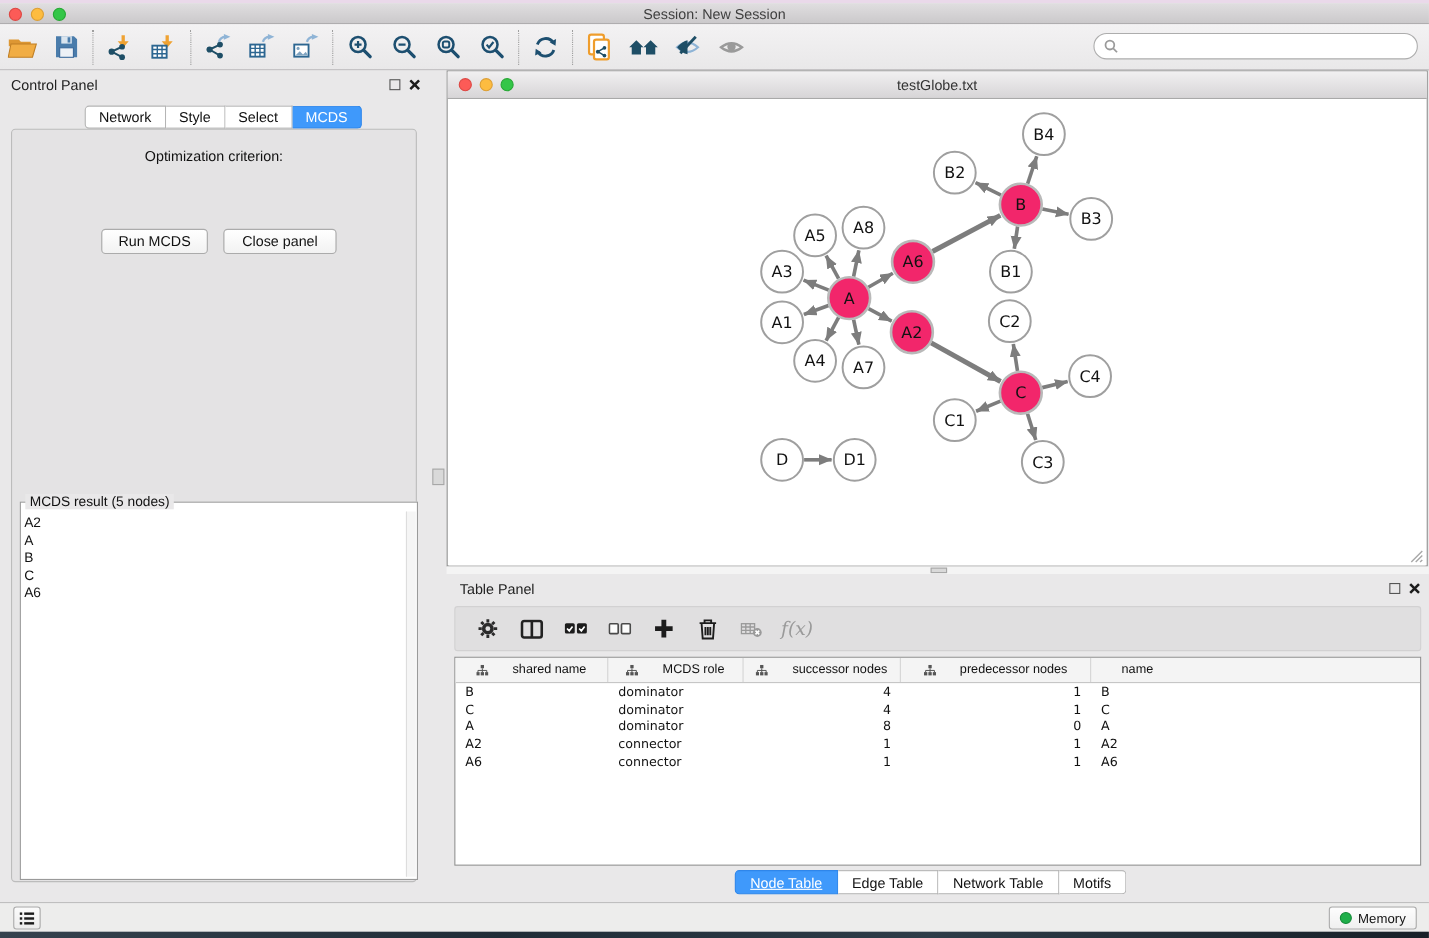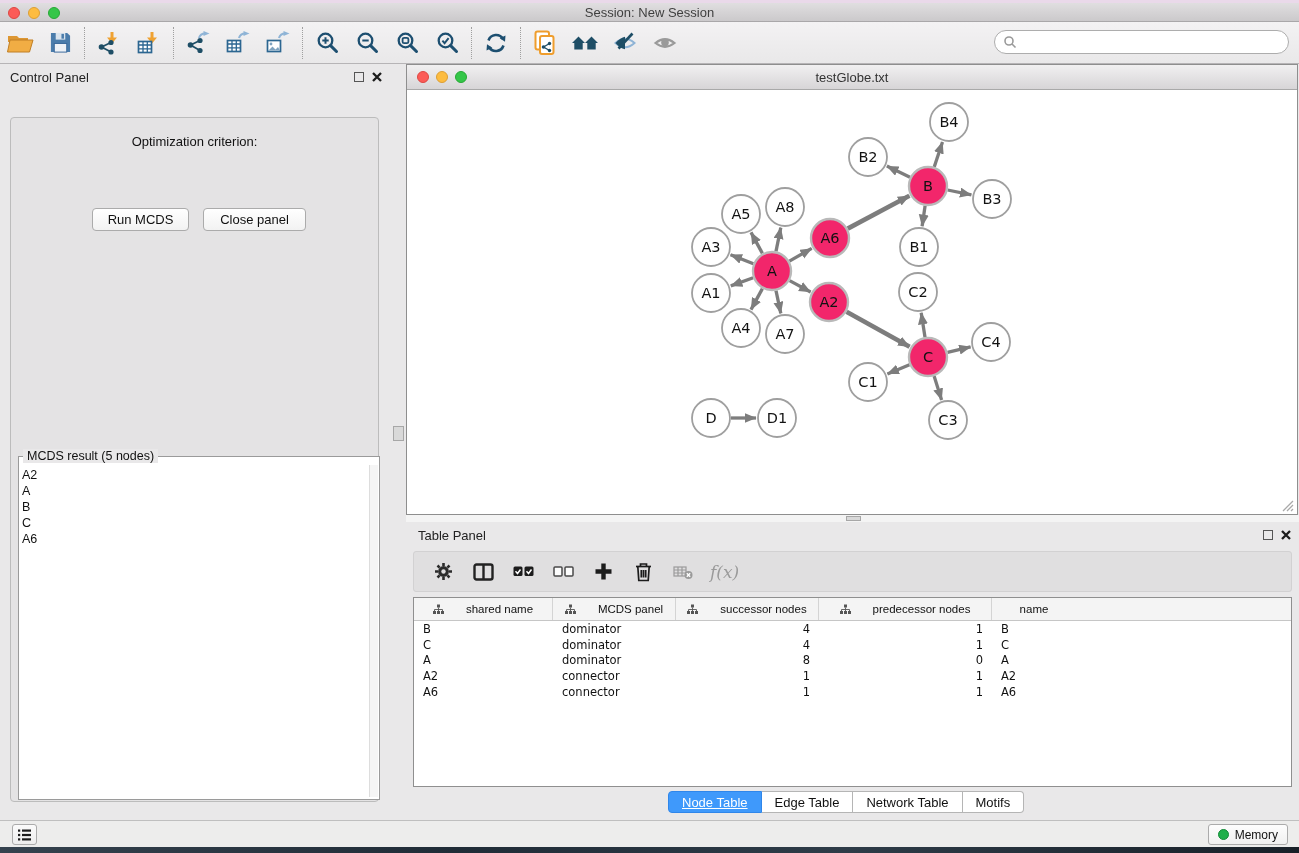--- a/index.html
+++ b/index.html
@@ -278,20 +278,26 @@
   </div>
 
   <div class="control-panel">
     <span class="panel-header">Control Panel</span>
     <div class="panel-icons">
       <span class="float-ic"></span>
       <svg width="10" height="10" viewBox="0 0 10 10">
           <path d="M1 1 L9 9 M9 1 L1 9" stroke="#1c1c1c" stroke-width="2.3"></path>
         </svg>
     </div>
+    <div class="cp-tabs" id="cp-tabs">
+        <div class="cp-tab">Network</div>
+        <div class="cp-tab">Style</div>
+        <div class="cp-tab">Select</div>
+        <div class="cp-tab active">MCDS</div>
+      </div>
     <div class="cp-content">
       <div class="opt-label">Optimization criterion:</div>
       <button class="mac-btn" style="left:81px; top:74px; width:97px;">Run MCDS</button>
       <button class="mac-btn" style="left:192px; top:74px; width:103px;">Close panel</button>
     </div>
     <div class="result-box">
       <span class="result-legend">MCDS result (5 nodes)</span>
       <div class="result-list" id="mcds-list">
           <div class="result-item">A2</div>
           <div class="result-item">A</div>
@@ -518,21 +524,21 @@
           <div class="th" style="width:123px">
             <svg width="11" height="11" viewBox="0 0 11 11">
               <g fill="#555">
                 <rect x="4" y="0.5" width="3" height="3"></rect>
                 <rect x="0" y="7" width="3" height="3"></rect>
                 <rect x="4" y="7" width="3" height="3"></rect>
                 <rect x="8" y="7" width="3" height="3"></rect>
               </g>
               <path d="M5.5 3.5 V5.5 M1.5 5.5 H9.5 M1.5 5.5 V7 M5.5 5.5 V7 M9.5 5.5 V7" stroke="#555" fill="none" stroke-width="0.9"></path>
             </svg>
-            <span>MCDS panel</span>
+            <span>MCDS role</span>
           </div>
           <div class="th" style="width:143px">
             <svg width="11" height="11" viewBox="0 0 11 11">
               <g fill="#555">
                 <rect x="4" y="0.5" width="3" height="3"></rect>
                 <rect x="0" y="7" width="3" height="3"></rect>
                 <rect x="4" y="7" width="3" height="3"></rect>
                 <rect x="8" y="7" width="3" height="3"></rect>
               </g>
               <path d="M5.5 3.5 V5.5 M1.5 5.5 H9.5 M1.5 5.5 V7 M5.5 5.5 V7 M9.5 5.5 V7" stroke="#555" fill="none" stroke-width="0.9"></path>

